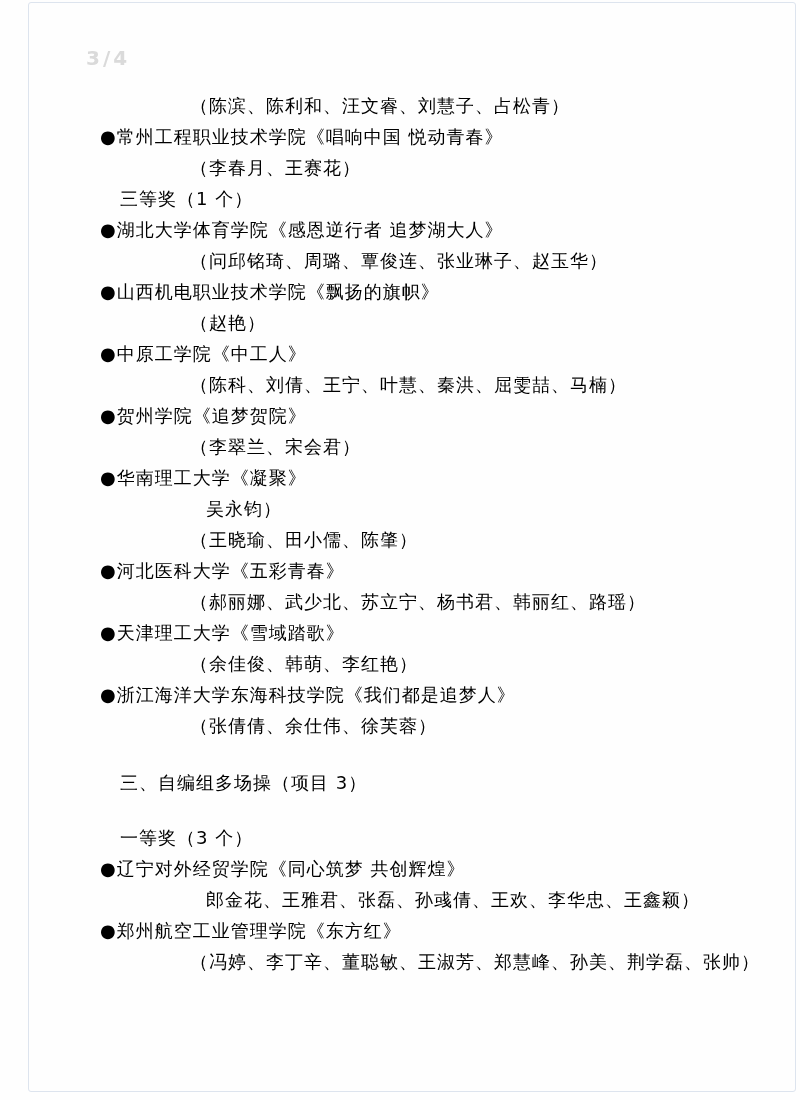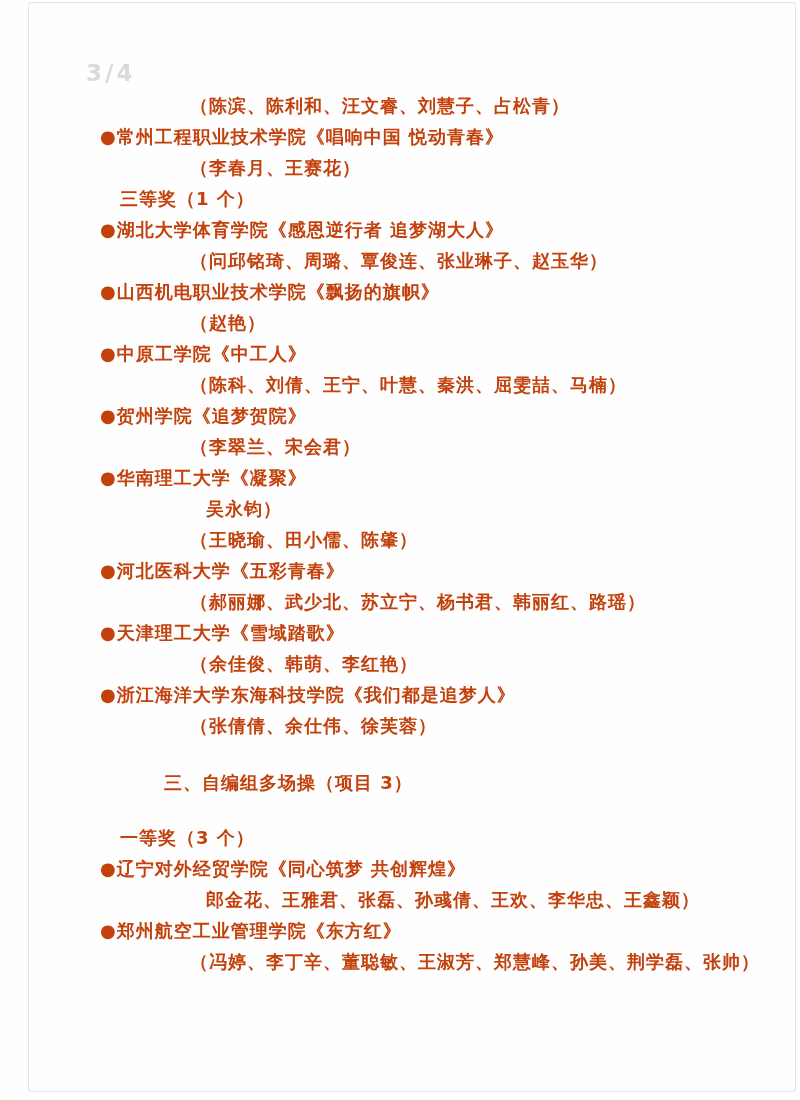--- a/index.html
+++ b/index.html
@@ -21,47 +21,47 @@
     top: 2px;
     right: 4px;
     bottom: 8px;
     border: 1px solid #dde4ee;
     border-radius: 3px;
     pointer-events: none;
   }
   .watermark {
     position: absolute;
     left: 86px;
-    top: 60px;
-    font-size: 23px;
+    top: 46px;
+    font-size: 20px;
     font-weight: bold;
     color: #dadada;
     letter-spacing: 3px;
     user-select: none;
   }
   .content {
     position: absolute;
     left: 0;
     top: 90px;
     width: 100%;
   }
   .line {
-    font-weight: bold;
-    color: #c2410c;
+    font-weight: normal;
+    color: #000000;
     font-size: 18px;
     line-height: 31px;
     letter-spacing: 1px;
     white-space: nowrap;
   }
   .heading  { padding-left: 120px; }
   .award    { padding-left: 120px; }
   .entry    { padding-left: 100px; }
   .names    { padding-left: 190px; }
   .cont     { padding-left: 206px; }
-  .gap-large { margin-top: 26px; margin-left: 44px; }
+  .gap-large { margin-top: 26px; }
   .gap-med   { margin-top: 24px; }
 </style>
 </head>
 <body>
 
 <div class="page">
   <div class="scan-frame"></div>
   <div class="watermark">3/4</div>
 
   <div class="content">

